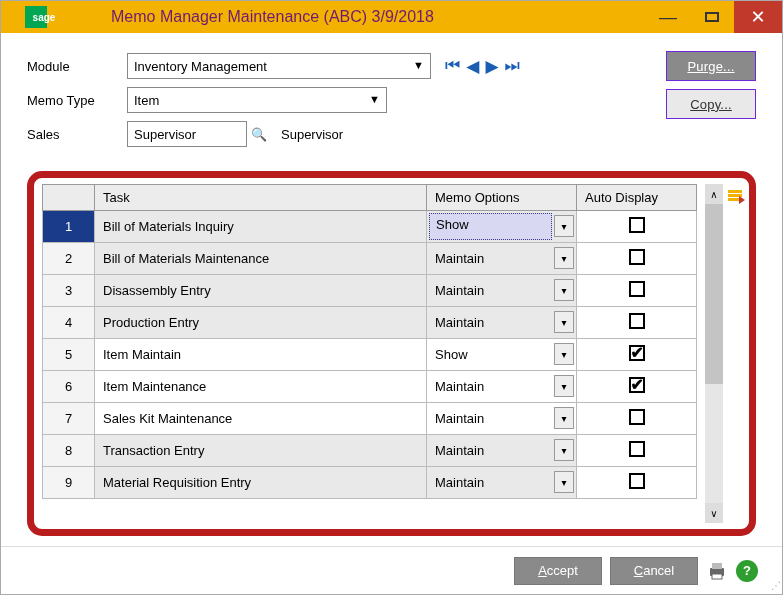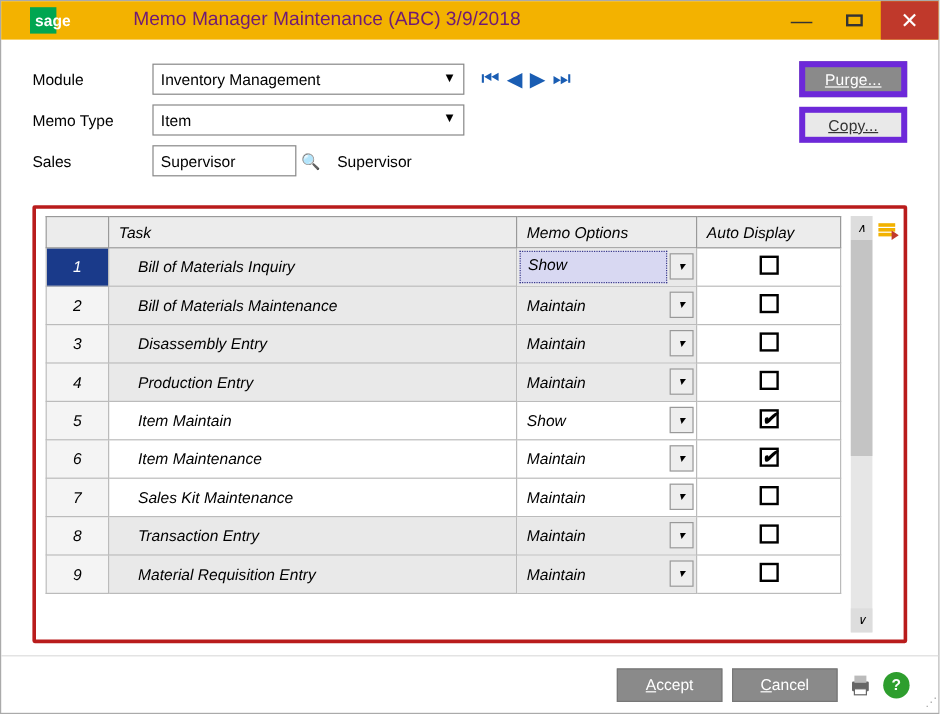--- a/index.html
+++ b/index.html
@@ -1,50 +1,50 @@
 <!DOCTYPE html>
 <html><head>
 <meta charset="utf-8">
 <style>
 * { box-sizing: border-box; font-family: "Segoe UI", Tahoma, sans-serif; font-size: 13px; }
 body { margin: 0; background: #f0f0f0; }
 .window { width: 783px; height: 595px; background: #fff; display: flex; flex-direction: column; border: 1px solid #aaa; }
 .titlebar { background: #f3b200; height: 32px; display: flex; align-items: center; padding: 0; }
-.titlebar .appicon { width: 22px; height: 22px; background:#00a651; color:#fff; font-size:13px; display:flex;align-items:center;justify-content:center;margin:0 24px;font-weight:bold;padding-left:16px; }
+.titlebar .appicon { width: 22px; height: 22px; background:#00a651; color:#fff; font-size:10px; display:flex;align-items:center;justify-content:center;margin:0 24px;font-weight:bold;padding-left:16px; }
 .titlebar .title { flex: 1; color: #701a75; font-size: 16px; padding-left: 40px; }
 .tbtn { width: 44px; height: 32px; display:flex; align-items:center; justify-content:center; color:#333; font-size:18px; }
 .tbtn.min::before{content:"—";}
 .tbtn.max { border:0; }
 .tbtn.max span{ display:inline-block; width:14px; height:10px; border:2px solid #333;}
 .tbtn.close{ background:#c0392b; color:#fff; width:48px; font-size:18px;}
 .tbtn.close::before{content:"✕";}
 .content { padding: 18px 26px 10px 26px; flex:1; display:flex; flex-direction:column; }
 .form-area { display:flex; gap:26px; }
 .form-left { flex:0 0 auto; }
 .form-row { display:flex; align-items:center; margin-bottom:4px; height:30px;}
 .form-row .lbl { width:100px; color:#000; }
 .combo { border:1px solid #888; background:#fff; height:26px; display:flex; align-items:center; padding:0 6px; position:relative;}
-.combo.module { width:260px;text-align:right; }
+.combo.module { width:304px;text-align:right; }
 .combo.type { width:260px; }
 .combo .arrow { position:absolute; right:6px; top:5px; font-size:11px;}
 .roleinput { border:1px solid #888; height:26px; width:120px; padding:0 6px; display:flex; align-items:center;}
 .search-icon { width:24px; height:24px; display:flex; align-items:center; justify-content:center;}
 .rolelabel { margin-left:10px;}
 .navbtns { display:flex; gap:6px; margin-left:14px; align-items:center; }
 .navbtns span { color:#1a5db3; font-size:17px; }
 .right-buttons { margin-left:auto; display:flex; flex-direction:column; gap:8px; }
-.btn-grey { background:#8a8a8a; color:#fff; border:5px solid #6d28d9; width:90px; height:30px; display:flex; align-items:center; justify-content:center; letter-spacing:.2px;}
+.btn-grey { background:#8a8a8a; color:#fff; border:1px solid #6d28d9; width:90px; height:30px; display:flex; align-items:center; justify-content:center; letter-spacing:.2px;}
 .btn-grey.light { background:#e9e9e9; color:#333; }
-.grid-wrap { border:3px solid #b91c1c; margin-top:18px; flex:1; position:relative; padding:6px 8px 6px 8px; border-radius:2px; overflow:hidden;font-style:italic;}
+.grid-wrap { border:7px solid #b91c1c; margin-top:18px; flex:1; position:relative; padding:6px 8px 6px 8px; border-radius:15px; overflow:hidden;}
 table.grid { width:calc(100% - 44px); border-collapse:collapse; }
 .grid th { background:#ececec; border:1px solid #999; text-align:left; padding:4px 8px; font-weight:normal; height:26px;}
 .grid td { border:1px solid #bbb; padding:0; height:32px; }
 .grid td.rownum { width:52px; text-align:center; background:#f4f4f4;}
 .grid tr.sel td.rownum { background:#1a3a8a; color:#fff; }
-.grid td.task { padding:0 24px; }
+.grid td.task { padding:0 8px; }
 .grid tr.shade td.task, .grid tr.shade td.memo { background:#e9e9e9; }
 .grid td.memo { width:150px; position:relative; padding:0 8px;}
 .grid tr:first-child td.memo .memo-inner { border:1px dotted #3a3a8a; background:#d8d8f2; position:absolute; inset:2px 24px 2px 2px; padding:3px 6px;}
 .memo .dd { position:absolute; right:2px; top:4px; width:20px; height:22px; background:#eee; border:1px solid #999; display:flex;align-items:center;justify-content:center; font-size:10px;}
 .grid td.auto { width:120px; text-align:center;}
 .chk { display:inline-block; width:16px; height:16px; border:2px solid #000; position:relative;}
 .chk.on::after{content:"✔"; position:absolute; left:0; top:-4px; font-size:16px; font-weight:bold;}
 .scrollcol { position:absolute; right:26px; top:6px; bottom:6px; width:18px; background:#e6e6e6;}
 .scrollcol .up, .scrollcol .dn { height:20px; background:#ddd; display:flex;align-items:center;justify-content:center;font-size:10px;}
 .scrollcol .dn{ position:absolute;bottom:0;left:0;right:0;}

